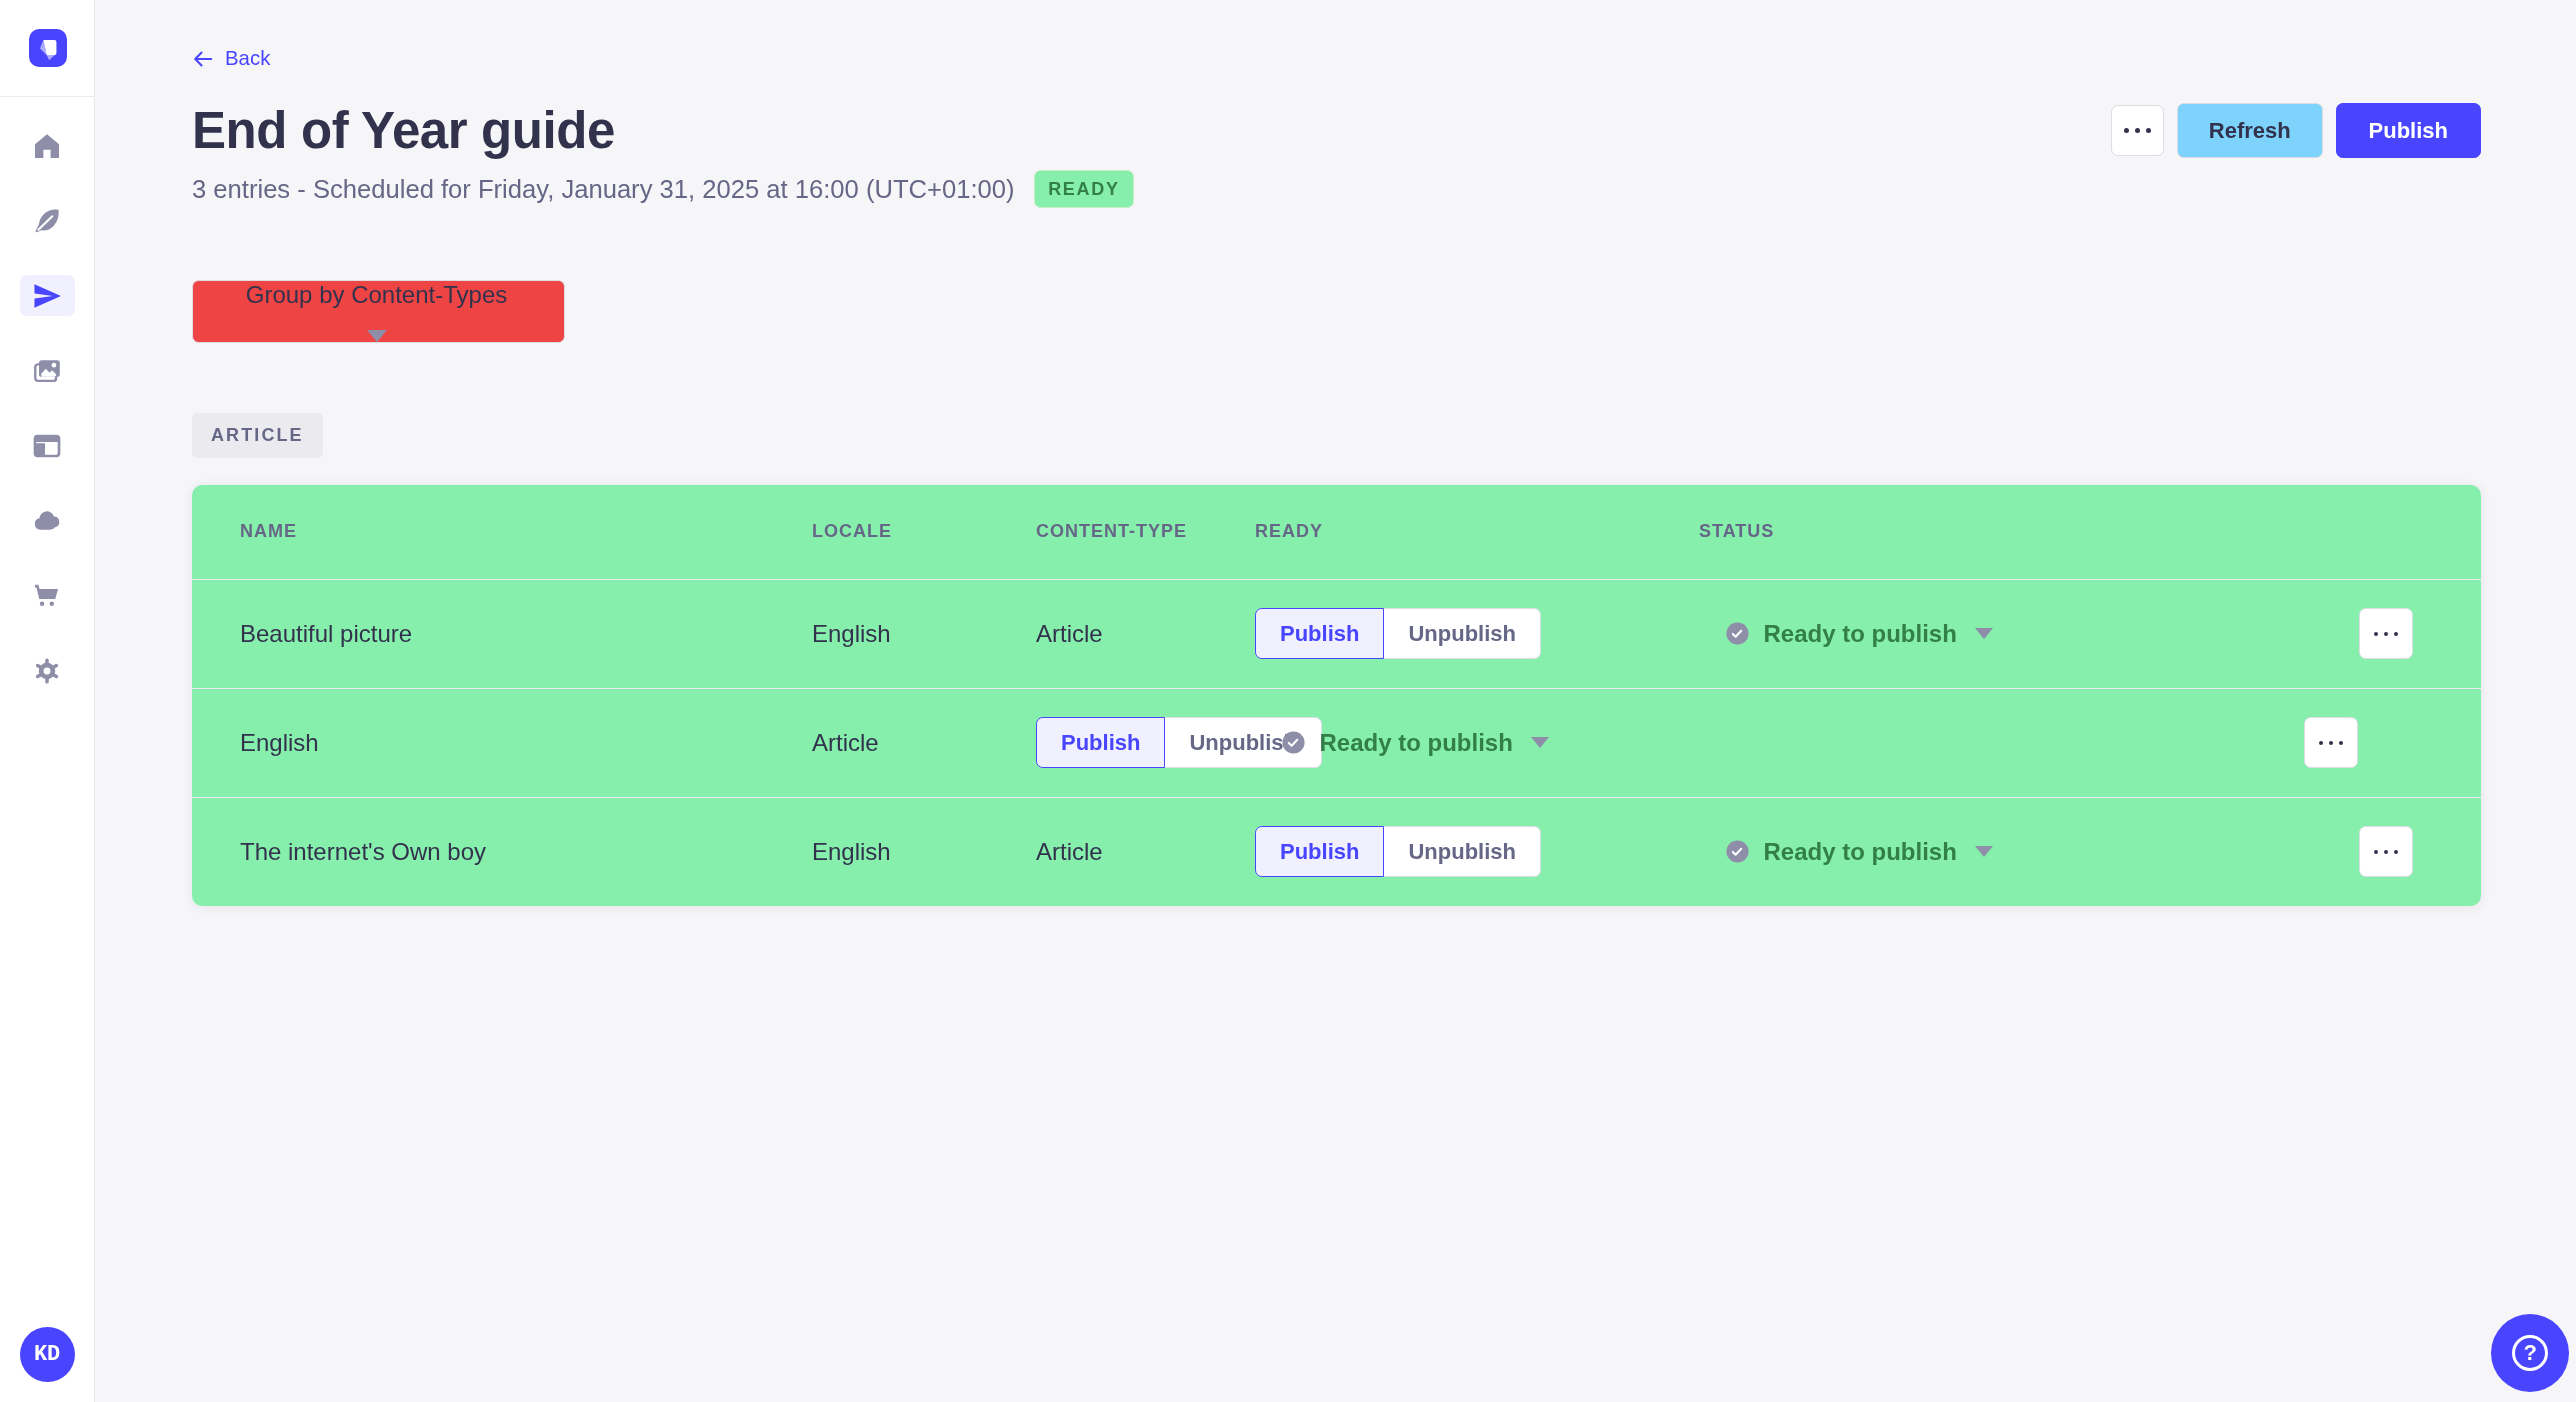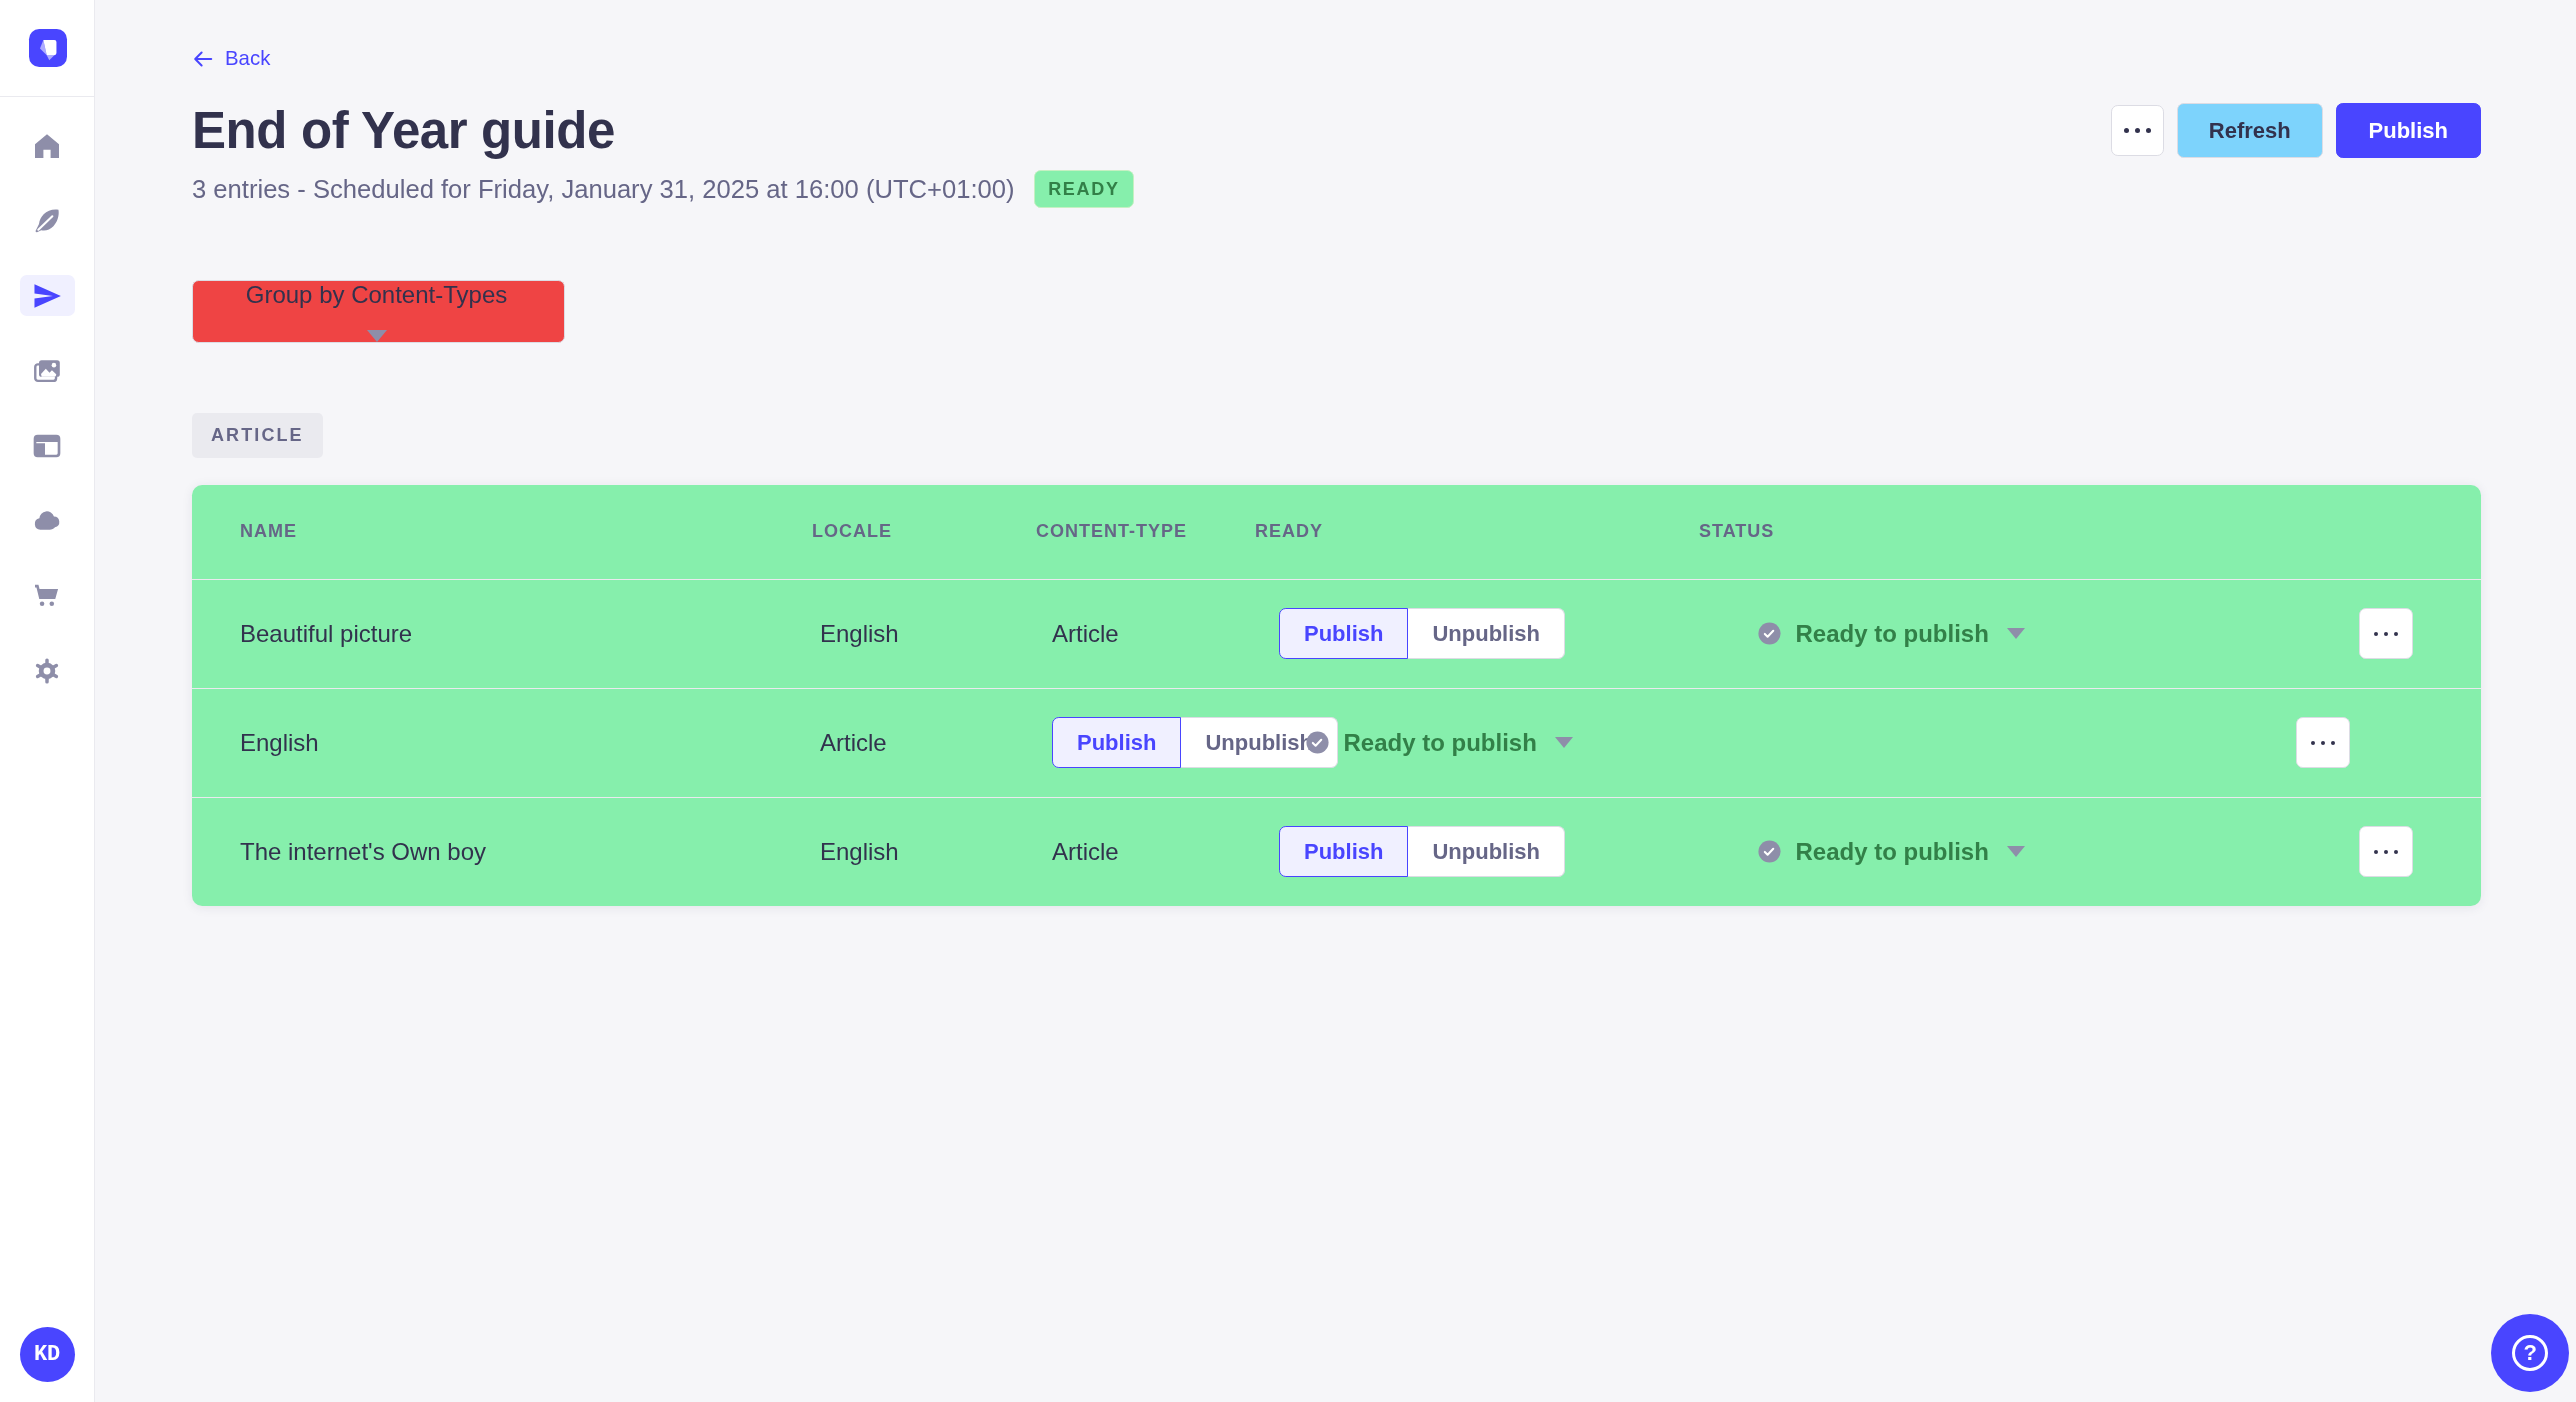--- a/index.html
+++ b/index.html
@@ -89,21 +89,21 @@
     box-shadow: 0 1.7px 10.2px rgba(33, 33, 82, 0.08);
   }
   .thead, .trow {
     display: grid;
     grid-template-columns: 572px 224px 219px 444px 1fr 55px;
     align-items: center;
     padding: 0 68px 0 48px;
   }
   .thead { height: 94px; }
   .thead span { font-size: 18px; font-weight: 700; letter-spacing: 1px; color: #666687; }
-  .trow { height: 109px; border-top: 1.7px solid #eaeaef; font-size: 24px; color: #32324d; gap: 8px; }
+  .trow { height: 109px; border-top: 1.7px solid #eaeaef; font-size: 24px; color: #32324d; }
 
   .segmented { display: inline-flex; align-items: center; }
   .seg-publish {
     height: 51px; padding: 0 24px; font-size: 22px; font-weight: 600;
     background: #f0f0ff; border: 1.7px solid #4945ff; color: #4945ff;
     border-radius: 6.8px 0 0 6.8px; position: relative; z-index: 2;
   }
   .seg-unpublish {
     height: 51px; padding: 0 24px; font-size: 22px; font-weight: 600;
     background: #ffffff; border: 0.9px solid #dcdce4; border-left: none; color: #666687;

